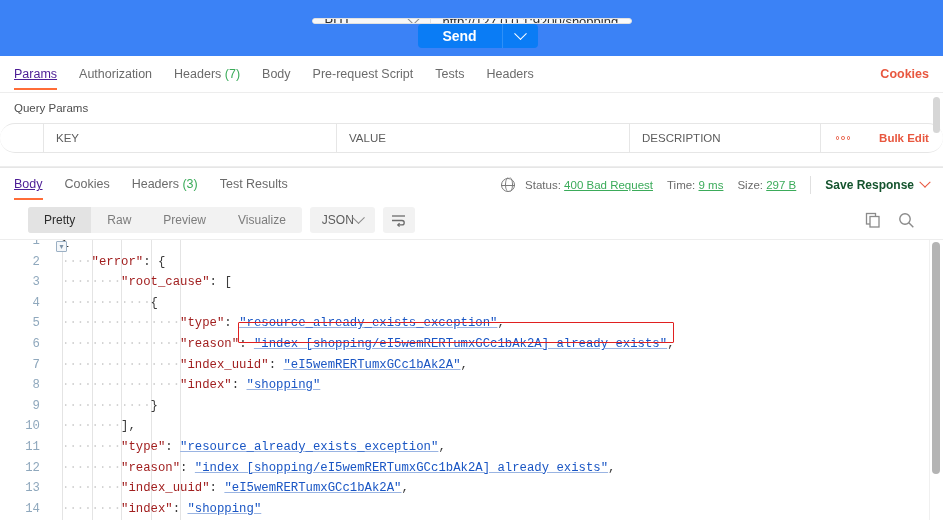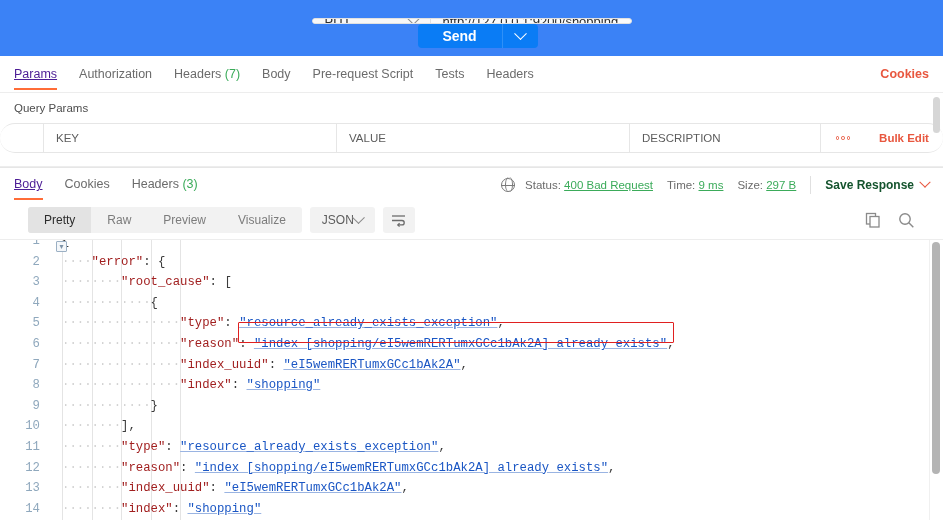--- a/index.html
+++ b/index.html
@@ -290,20 +290,21 @@
     <div class="bulk-edit">Bulk Edit</div>
   </div>
   <div class="qp-row-empty"></div>
   <div class="params-scroll"></div>
 </div>
 
 <div class="resp-tabs">
   <div class="tab active"><span>Body</span></div>
   <div class="tab"><span>Cookies</span></div>
   <div class="tab"><span>Headers</span> <span class="count">(3)</span></div>
+  <div class="tab"><span>Test Results</span></div>
 
   <div class="status-wrap">
     <span class="globe"></span>
     <span><span>Status:</span> <span class="stat-val">400 Bad Request</span></span>
     <span><span>Time:</span> <span class="stat-val">9 ms</span></span>
     <span><span>Size:</span> <span class="stat-val">297 B</span></span>
     <span class="divider-v"></span>
     <span class="save-resp">
       <span>Save Response</span>
       <span class="chev-o"></span>

